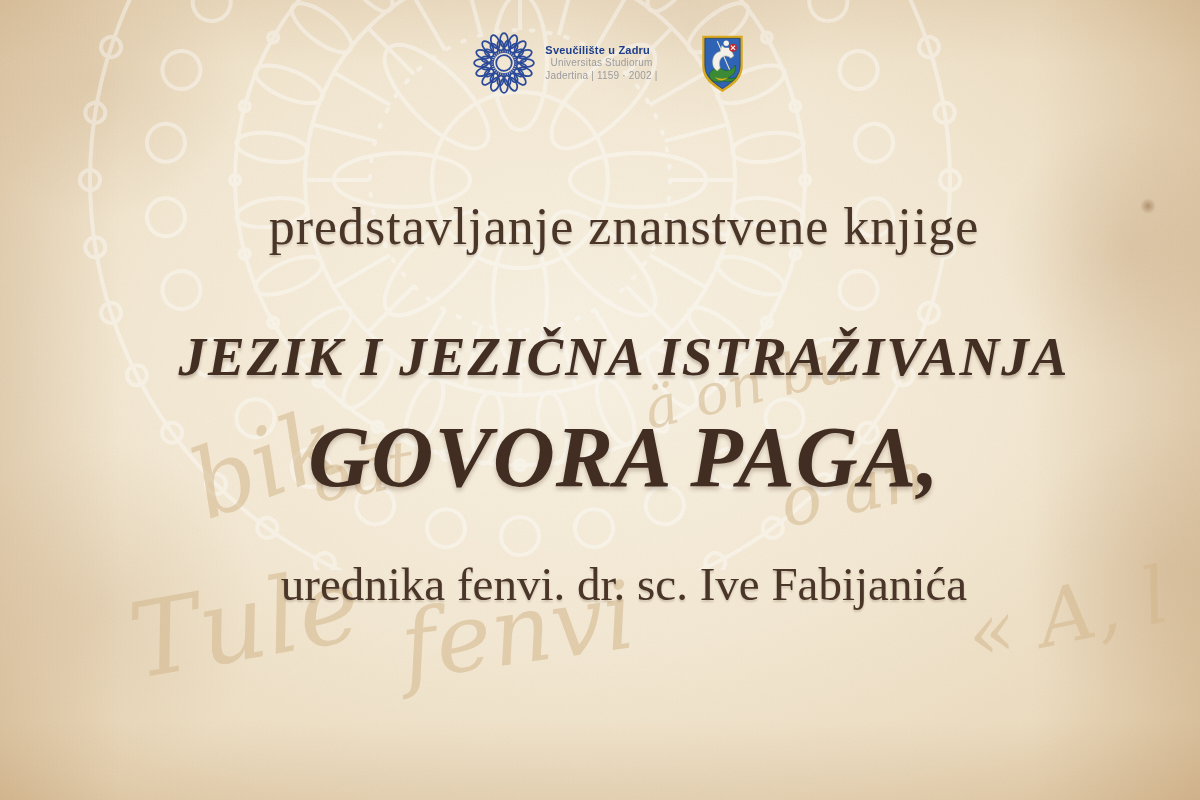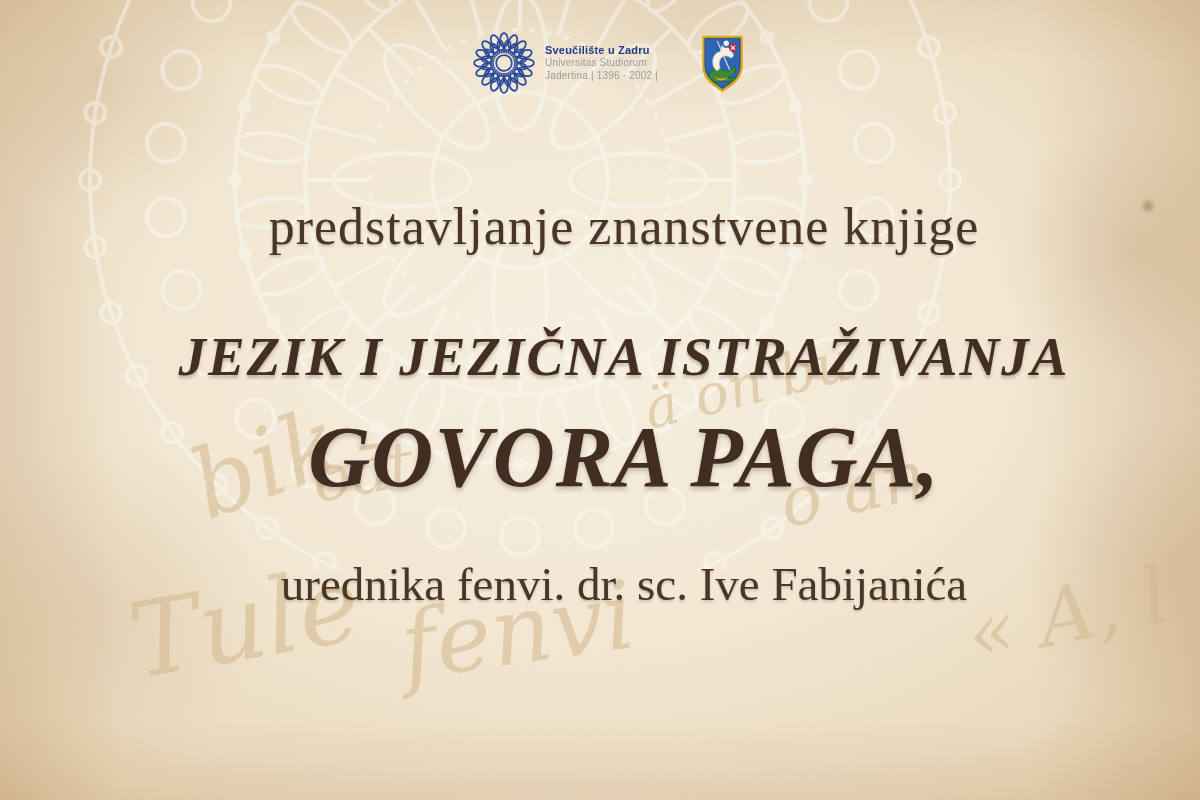--- a/index.html
+++ b/index.html
@@ -36,21 +36,21 @@
   
   svg.noise{position:absolute;inset:0;width:100%;height:100%;opacity:.055;mix-blend-mode:multiply;}
 
   
   .header{position:absolute;top:30px;left:0;width:100%;display:flex;justify-content:center;
     align-items:center;transform:translateX(8px);}
   svg.rosette{width:66px;height:66px;flex:0 0 auto;}
   .nb{fill:none;stroke:#2b4a99;stroke-width:1.9;}
   .uni-text{margin-left:8px;display:flex;flex-direction:column;justify-content:center;line-height:1.25;}
   .uni-name{font-family:"Liberation Sans", sans-serif;font-size:11px;font-weight:bold;color:#1d3e8c;letter-spacing:.2px;}
-  .uni-latin{font-family:"Liberation Sans", sans-serif;font-size:10px;color:#9b9ba0;letter-spacing:.2px;}
+  .uni-latin{font-family:"Liberation Sans", sans-serif;font-size:10px;color:#9b9ba0;letter-spacing:.2px;text-align:center;}
   .logo-gap{width:42px;flex:0 0 auto;}
   svg.coat{width:45px;height:63px;flex:0 0 auto;}
 
   
   .txt{position:absolute;left:0;width:100%;text-align:center;color:#4a3529;line-height:1;padding-left:24px;}
   .kicker{top:201px;font-size:52px;letter-spacing:1px;text-shadow:0 2px 2px rgba(85,58,32,.22);}
   .title-1{top:329px;font-size:55px;font-weight:bold;font-style:italic;letter-spacing:2px;
     color:#432e23;text-shadow:0 3px 3px rgba(75,50,28,.28);}
   .title-2{top:414px;font-size:86px;font-weight:bold;font-style:italic;letter-spacing:1px;
     color:#422d22;text-shadow:0 3px 4px rgba(75,50,28,.28);}
@@ -379,21 +379,21 @@
           </g>
           <g transform="rotate(348.75)">
             <line class="nb" y1="-11" y2="-14.5"></line>
             <ellipse class="nb" cy="-19.5" rx="3.2" ry="5.4"></ellipse>
           </g>
         </g>
     </svg>
     <div class="uni-text">
       <span class="uni-name">Sveučilište u Zadru</span>
       <span class="uni-latin">Universitas Studiorum</span>
-      <span class="uni-latin">Jadertina | 1396 · 2002 |</span>
+      <span class="uni-latin">Jadertina | 1159 · 2002 |</span>
     </div>
     <div class="logo-gap"></div>
     <svg class="coat" viewBox="0 0 60 82">
       <path d="M3 4 H57 V44 C57 62 44 70 30 79 C16 70 3 62 3 44 Z" fill="#d8a81f"></path>
       <path d="M6.5 7.5 H53.5 V43 C53.5 59 42 66.5 30 74.5 C18 66.5 6.5 59 6.5 43 Z" fill="#2f63b5" stroke="#1b3c77" stroke-width="1"></path>
       <line x1="23" y1="11" x2="41" y2="53" stroke="#ece5d2" stroke-width="1.4"></line>
       <path d="M12 56 C16 47 24 45 30 49 C36 53 44 49 47 43 C49 51 44 59 36 60 C42 62 46 61 49 58 C47 65 38 67 31 64 C24 68 16 65 13 60 Z" fill="#3c8a36" stroke="#1e5a1e" stroke-width="0.8"></path>
       <path d="M20 59 C26 62 33 62 38 59 C33 65 24 65 20 59 Z" fill="#d9b31f"></path>
       <path d="M17 41 C16 32 21 26 27 25 L29 17 L34 21 C40 21 44 26 45 31 L41 34 C37 30 32 30 29 33 C26 36 25 41 27 47 L23 51 C19 48 17 45 17 41 Z" fill="#f4f1e8" stroke="#b9b2a2" stroke-width="0.8"></path>
       <path d="M33 20 L40 20 L38 29 L34 29 Z" fill="#f4f1e8"></path>

